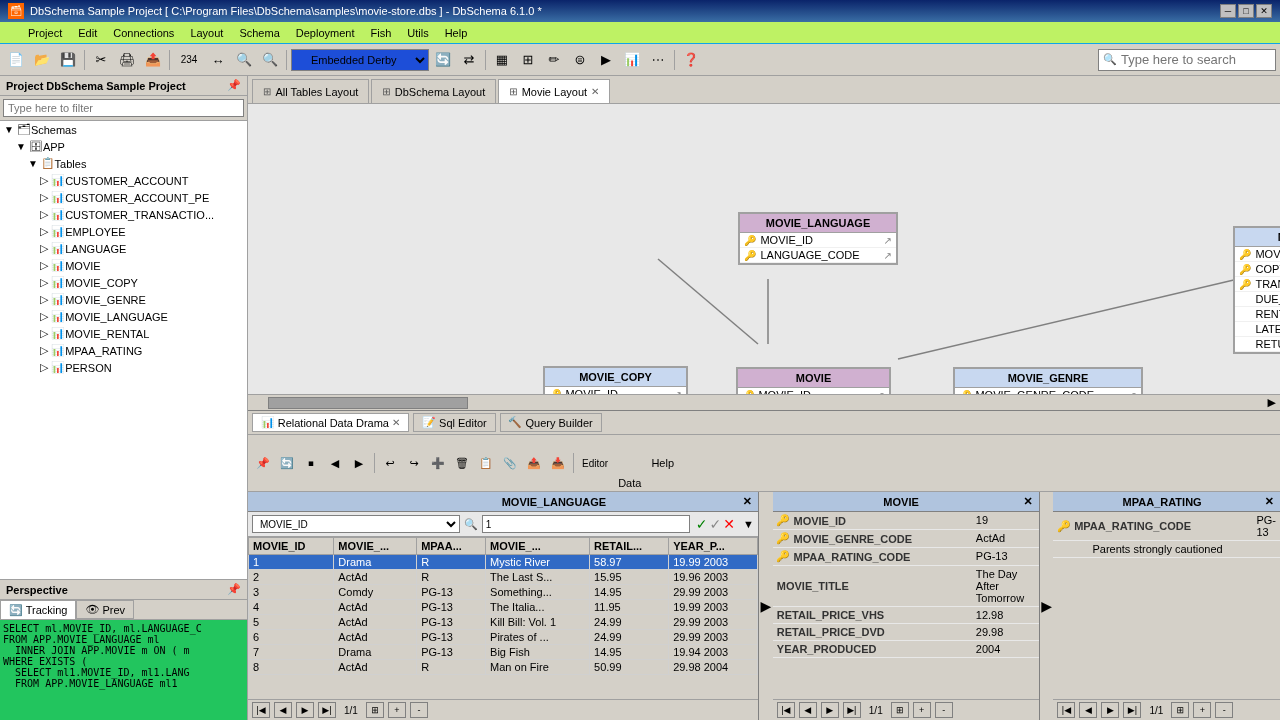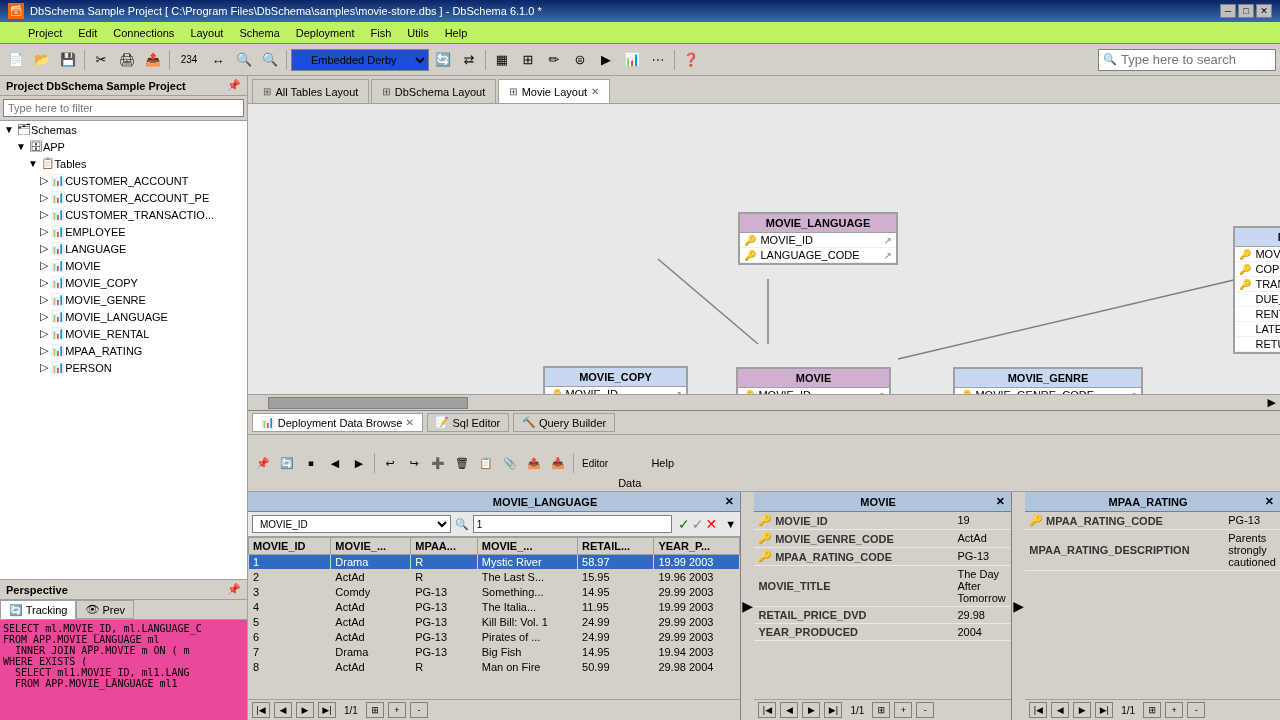--- a/index.html
+++ b/index.html
@@ -36,21 +36,21 @@
     .tree-item { padding: 2px 4px; cursor: pointer; white-space: nowrap; display: flex; align-items: center; }
     .tree-icon { margin-right: 3px; font-size: 10px; }
     .indent1 { padding-left: 16px; }
     .indent2 { padding-left: 28px; }
     .indent3 { padding-left: 40px; }
     #perspective-header { background: #d4d0c8; padding: 3px 6px; font-weight: bold; font-size: 11px; border-top: 1px solid #a0a0a0; border-bottom: 1px solid #a0a0a0; display: flex; align-items: center; justify-content: space-between; }
     #perspective-content { height: 120px; background: #c8c8c8; display: flex; flex-direction: column; }
     .preview-tabs { display: flex; background: #d4d0c8; }
     .preview-tab { padding: 2px 8px; cursor: pointer; border: 1px solid #a0a0a0; background: #d4d0c8; font-size: 10px; display: flex; align-items: center; gap: 3px; }
     .preview-tab.active { background: white; border-bottom: none; }
-    .sql-preview { background: #ec4899; flex: 1; padding: 3px; font-family: monospace; font-size: 10px; overflow: auto; white-space: pre; border-top: 1px solid #a0a0a0; }
+    .sql-preview { background: #22c55e; flex: 1; padding: 3px; font-family: monospace; font-size: 10px; overflow: auto; white-space: pre; border-top: 1px solid #a0a0a0; }
 
     
     #right-content { flex: 1; display: flex; flex-direction: column; overflow: hidden; }
 
     
     #tab-bar { background: #d4d0c8; height: 28px; display: flex; align-items: flex-end; padding: 0 4px; border-bottom: 1px solid #a0a0a0; }
     .tab { height: 24px; padding: 0 10px; display: flex; align-items: center; background: #d4d0c8; border: 1px solid #a0a0a0; border-bottom: none; cursor: pointer; font-size: 11px; gap: 4px; margin-right: 2px; }
     .tab.active { background: white; z-index: 1; }
     .tab .tab-icon { font-size: 10px; color: #555; }
     .tab .close-x { font-size: 10px; cursor: pointer; color: #666; }
@@ -416,21 +416,21 @@
         <div class="hscroll-thumb"></div>
         <div style="margin-left:auto; padding:0 4px; cursor:pointer;">▶</div>
       </div>
     </div>
 
     <div id="bottom-panel">
 
       <div id="bottom-tabs">
         <div class="bottom-tab active">
           <span>📊</span>
-          <span>Deployment Data Browse</span>
+          <span>Relational Data Drama</span>
           <span class="close-x">✕</span>
         </div>
         <div class="bottom-tab">
           <span>📝</span>
           <span>Sql Editor</span>
         </div>
         <div class="bottom-tab">
           <span>🔨</span>
           <span>Query Builder</span>
         </div>
@@ -590,20 +590,24 @@
             </div>
             <div class="data-field-row">
               <span class="data-field-label"><span class="key-sym">🔑</span> MPAA_RATING_CODE</span>
               <span class="data-field-value">PG-13</span>
             </div>
             <div class="data-field-row">
               <span class="data-field-label">MOVIE_TITLE</span>
               <span class="data-field-value">The Day After Tomorrow</span>
             </div>
             <div class="data-field-row">
+              <span class="data-field-label">RETAIL_PRICE_VHS</span>
+              <span class="data-field-value">12.98</span>
+            </div>
+            <div class="data-field-row">
               <span class="data-field-label">RETAIL_PRICE_DVD</span>
               <span class="data-field-value">29.98</span>
             </div>
             <div class="data-field-row">
               <span class="data-field-label">YEAR_PRODUCED</span>
               <span class="data-field-value">2004</span>
             </div>
           </div>
           <div class="panel-footer">
             <div class="nav-btn">|◀</div>
@@ -625,21 +629,20 @@
           <div class="data-panel-header">
             <span style="flex:1; text-align:center; font-weight:bold;">MPAA_RATING</span>
             <span class="close-x">✕</span>
           </div>
           <div class="data-table">
             <div class="data-field-row">
               <span class="data-field-label"><span class="key-sym">🔑</span> MPAA_RATING_CODE</span>
               <span class="data-field-value">PG-13</span>
             </div>
             <div class="data-field-row">
-              <span class="data-field-label">MPAA_RATING_DESCRIPTION</span>
               <span class="data-field-value">Parents strongly cautioned</span>
             </div>
           </div>
           <div class="panel-footer">
             <div class="nav-btn">|◀</div>
             <div class="nav-btn">◀</div>
             <div class="nav-btn">▶</div>
             <div class="nav-btn">▶|</div>
             <span class="page-info">1/1</span>
             <div class="nav-btn">⊞</div>

